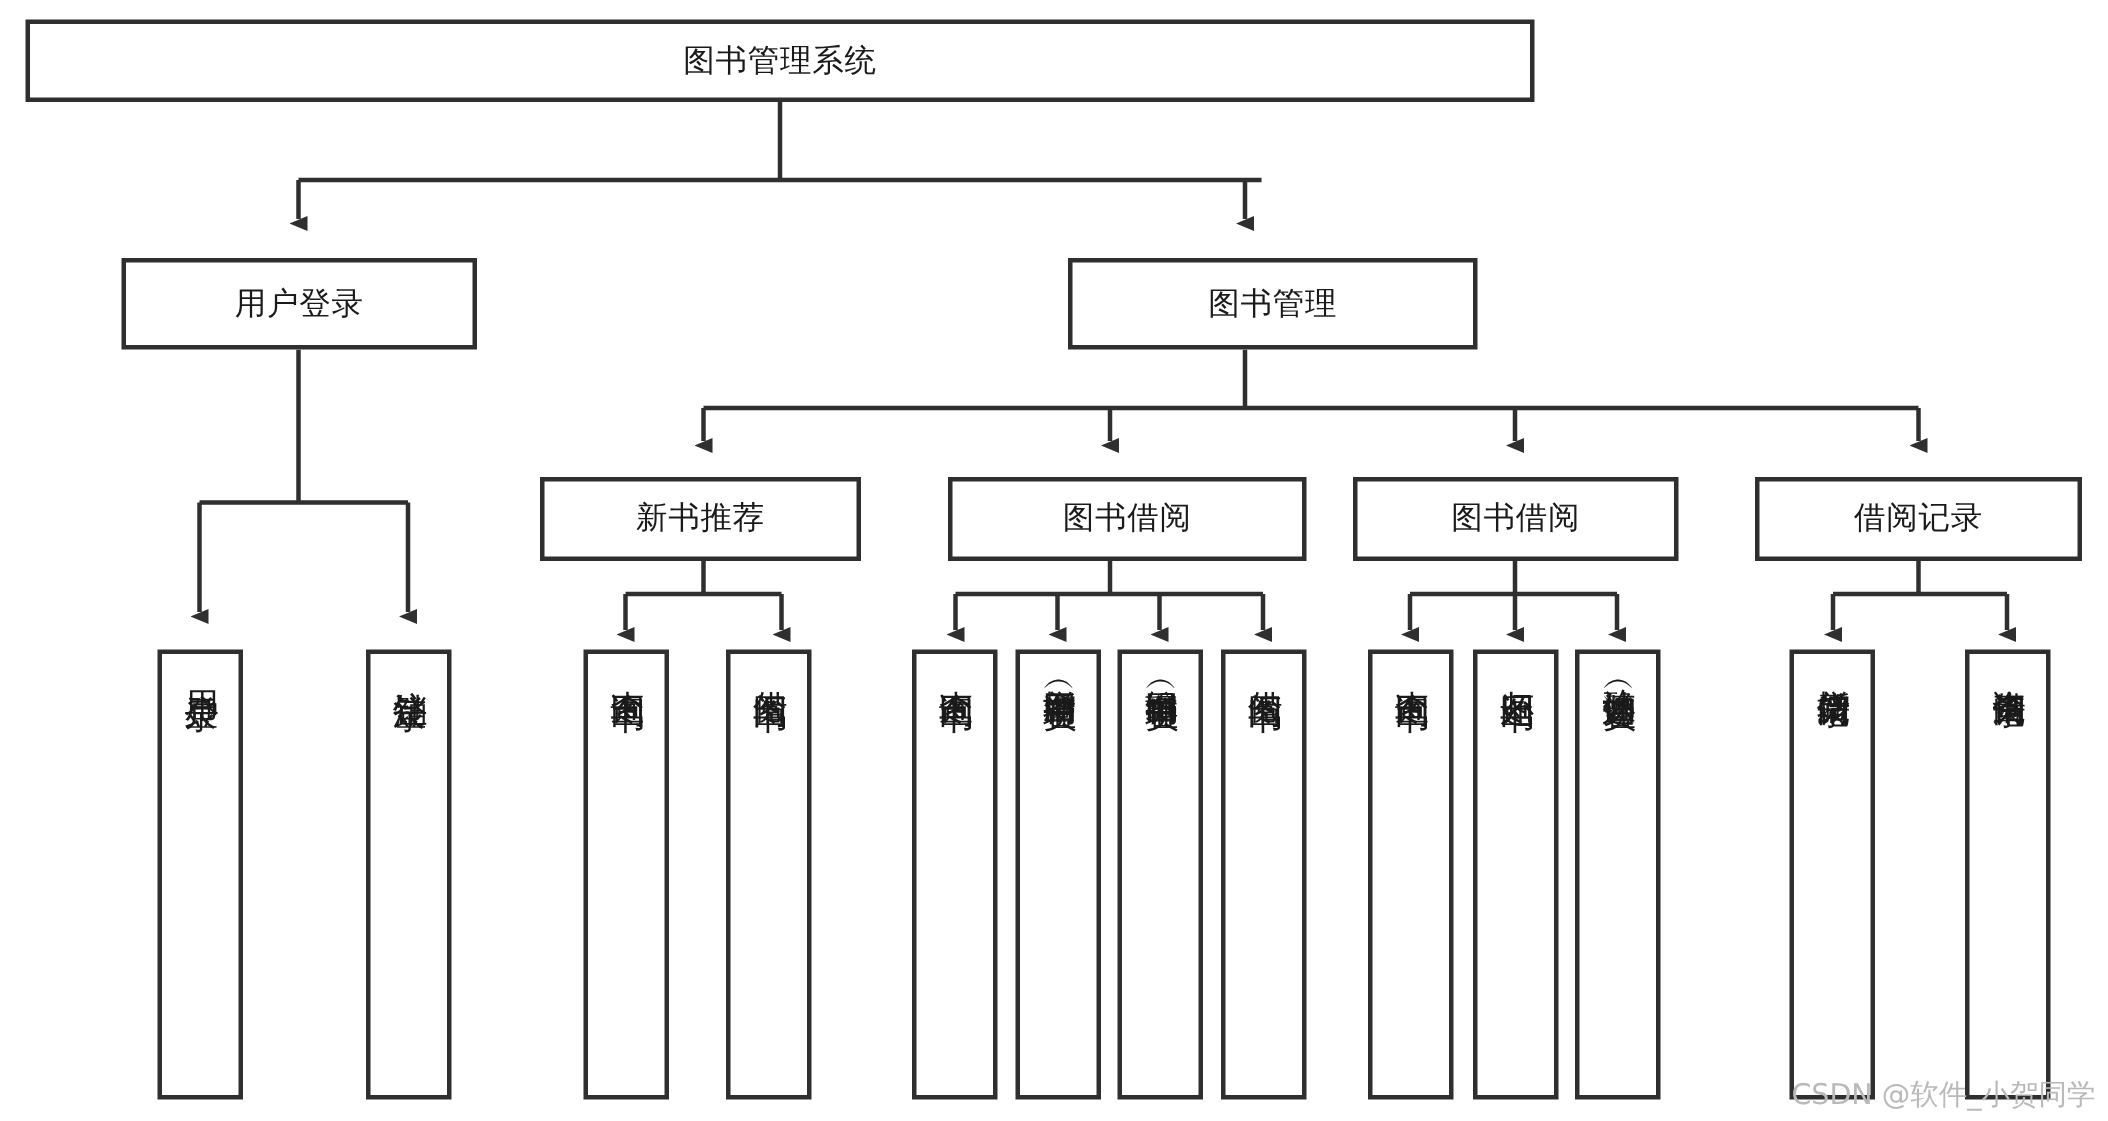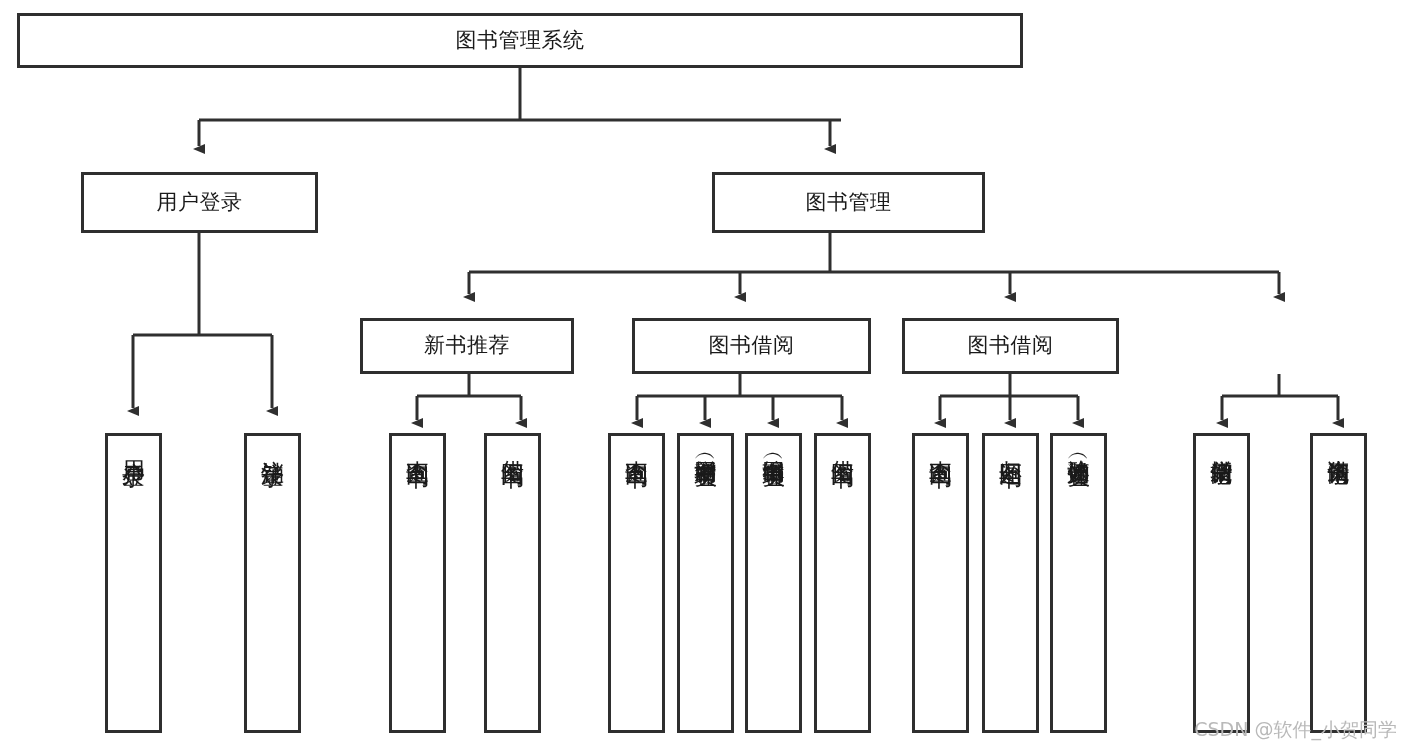--- a/index.html
+++ b/index.html
@@ -144,20 +144,23 @@
 
   <div class="node horiz" style="left:360px; top:318px; width:214px; height:56px;">
     <span class="label">新书推荐</span>
   </div>
   <div class="node horiz" style="left:632px; top:318px; width:239px; height:56px;">
     <span class="label">图书借阅</span>
   </div>
   <div class="node horiz" style="left:902px; top:318px; width:217px; height:56px;">
     <span class="label">图书借阅</span>
   </div>
+  <div class="node horiz" style="left:1170px; top:318px; width:218px; height:56px;">
+    <span class="label">借阅记录</span>
+  </div>
 
   <div class="node vert" style="left:105px; top:433px; width:57px; height:300px;">
     <span class="label">用户登录</span>
   </div>
   <div class="node vert" style="left:244px; top:433px; width:57px; height:300px;">
     <span class="label">注销登录</span>
   </div>
 
   <div class="node vert" style="left:389px; top:433px; width:57px; height:300px;">
     <span class="label">查询图书</span>

